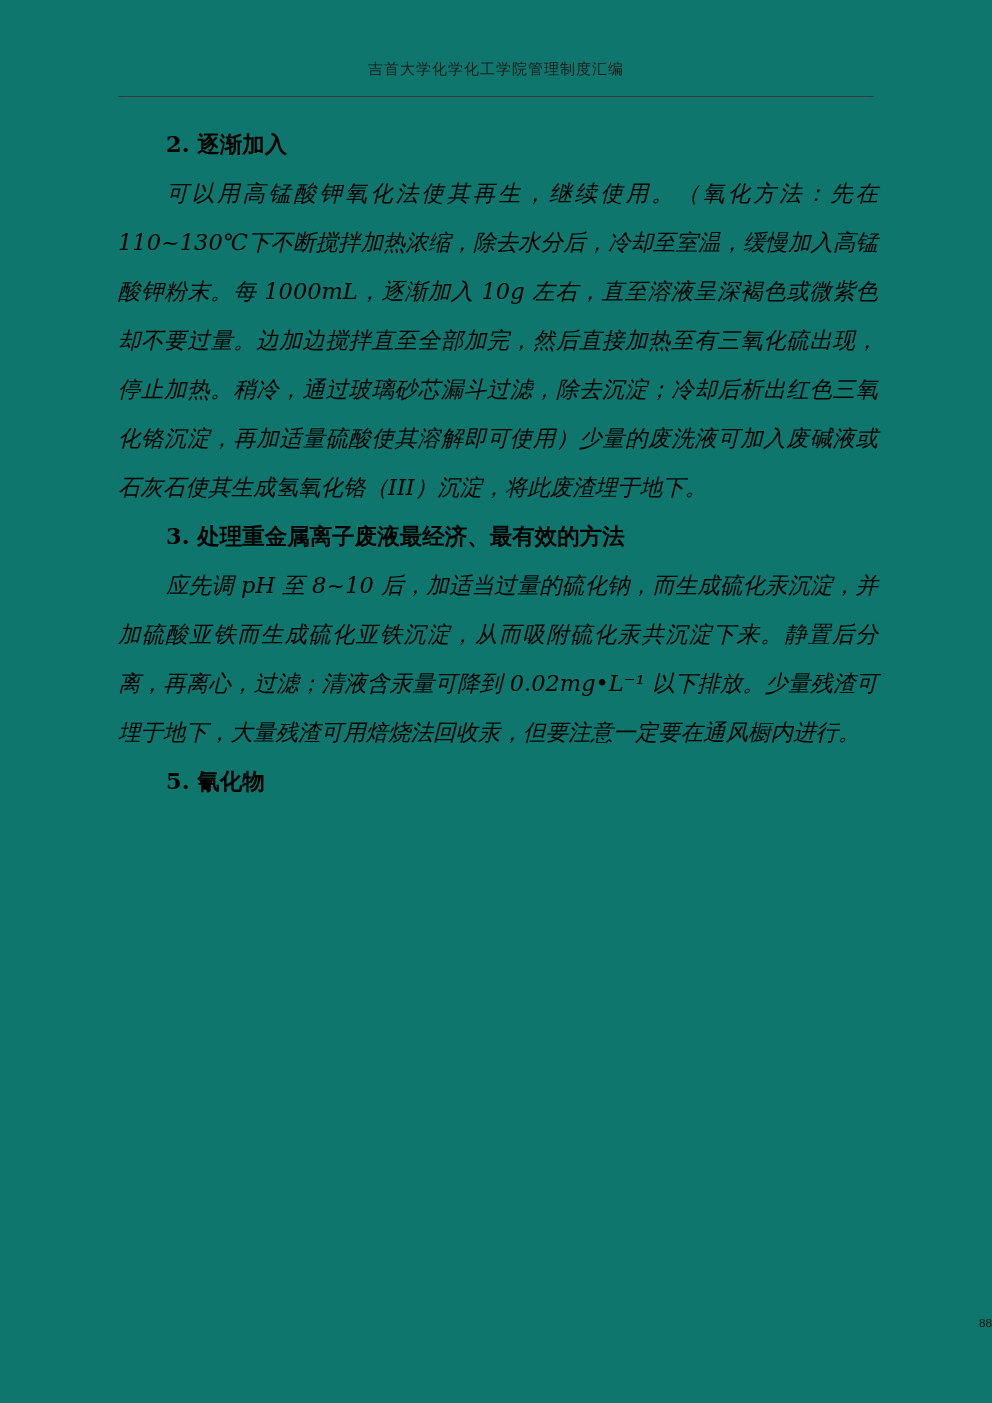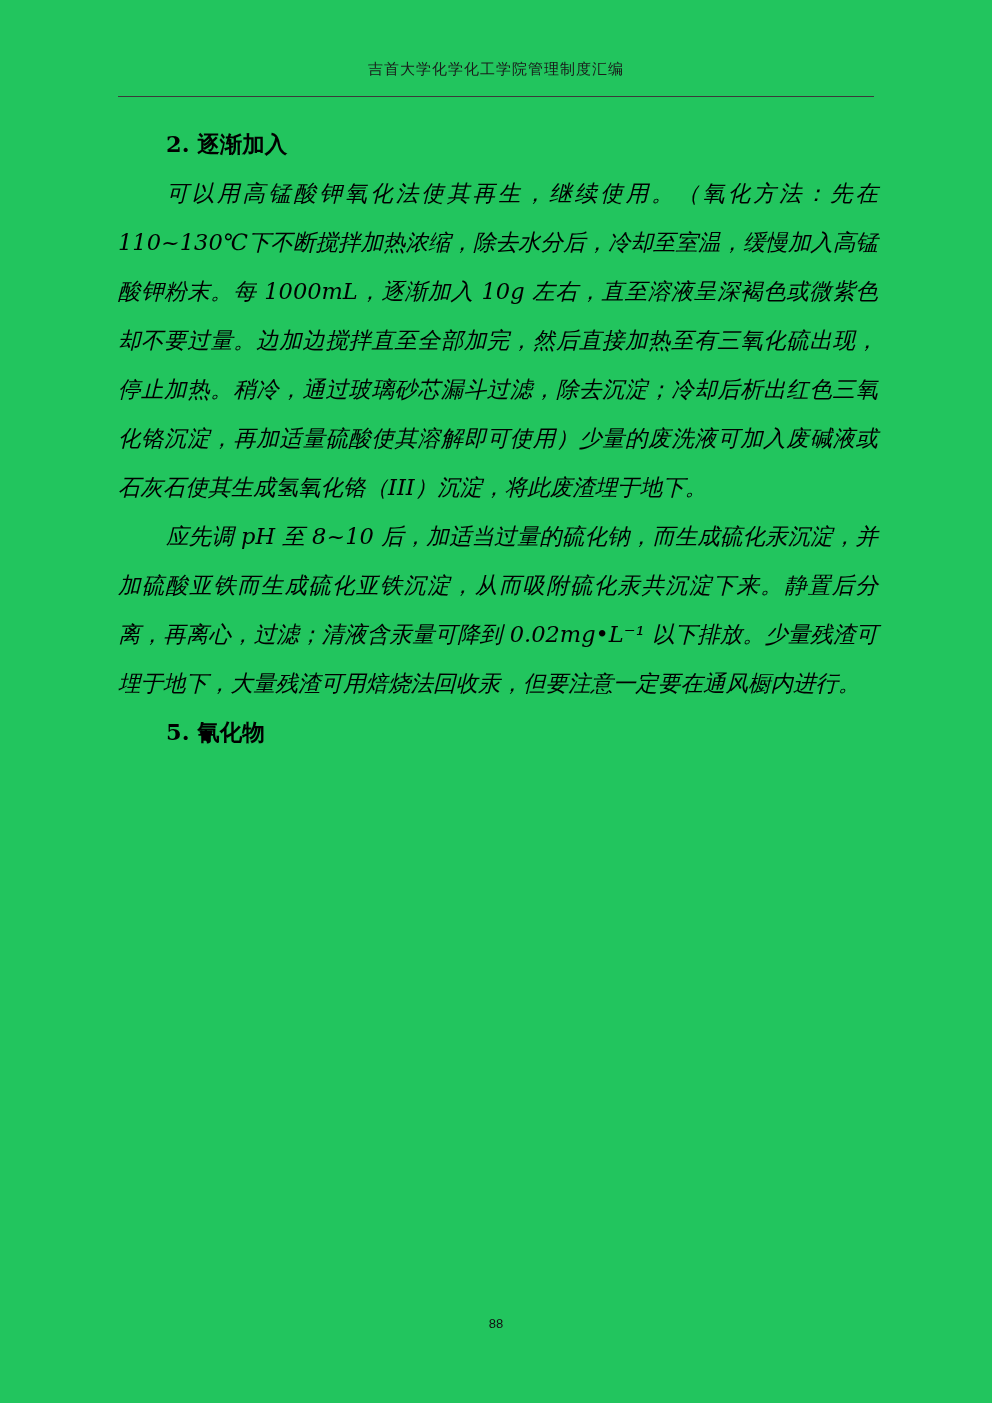--- a/index.html
+++ b/index.html
@@ -3,21 +3,21 @@
 <meta charset="utf-8">
 <style>
   html, body {
     margin: 0;
     padding: 0;
     background: #f0f0f0;
   }
   .page {
     width: 992px;
     height: 1403px;
-    background: #22c55e;
+    background: #0f766e;
     position: relative;
     margin: 0 auto;
     box-sizing: border-box;
     font-family: "DejaVu Serif", "Liberation Serif", serif;
     color: #000000;
     overflow: hidden;
   }
   .header {
     position: absolute;
     top: 60px;
@@ -65,23 +65,23 @@
     text-align: right;
     padding-right: 130px;
     margin-top: 16px;
     letter-spacing: 2px;
   }
   .footer {
     position: absolute;
     bottom: 72px;
     left: 0;
     width: 992px;
-    text-align: center;
+    text-align: right;
     font-size: 13px;
-    font-family: Liberation Sans, sans-serif;
+    font-family: Liberation Serif, serif;
     color: #111;
   }
   .lat {
     font-family: "DejaVu Serif", "Liberation Serif", serif;
   }
 </style>
 </head>
 <body>
 
 <div class="page">
@@ -90,20 +90,24 @@
   <div class="header-rule"></div>
 
   <div class="content">
 
     <p class="para heading">
       <span class="lat">2.</span>
       <span>逐渐加入</span>
     </p>
     <p class="para indent">可以用高锰酸钾氧化法使其再生，继续使用。（氧化方法：先在110~130℃下不断搅拌加热浓缩，除去水分后，冷却至室温，缓慢加入高锰酸钾粉末。每 1000mL，逐渐加入 10g 左右，直至溶液呈深褐色或微紫色却不要过量。边加边搅拌直至全部加完，然后直接加热至有三氧化硫出现，停止加热。稍冷，通过玻璃砂芯漏斗过滤，除去沉淀；冷却后析出红色三氧化铬沉淀，再加适量硫酸使其溶解即可使用）少量的废洗液可加入废碱液或石灰石使其生成氢氧化铬（III）沉淀，将此废渣埋于地下。</p>
 
+    <p class="para heading">
+      <span class="lat">3.</span>
+      <span>处理重金属离子废液最经济、最有效的方法</span>
+    </p>
 
     <p class="para indent">应先调 pH 至 8~10 后，加适当过量的硫化钠，而生成硫化汞沉淀，并加硫酸亚铁而生成硫化亚铁沉淀，从而吸附硫化汞共沉淀下来。静置后分离，再离心，过滤；清液含汞量可降到 0.02mg•L⁻¹ 以下排放。少量残渣可埋于地下，大量残渣可用焙烧法回收汞，但要注意一定要在通风橱内进行。</p>
 
     <p class="para heading">
       <span class="lat">5.</span>
       <span>氰化物</span>
     </p>
 
 
   </div>

